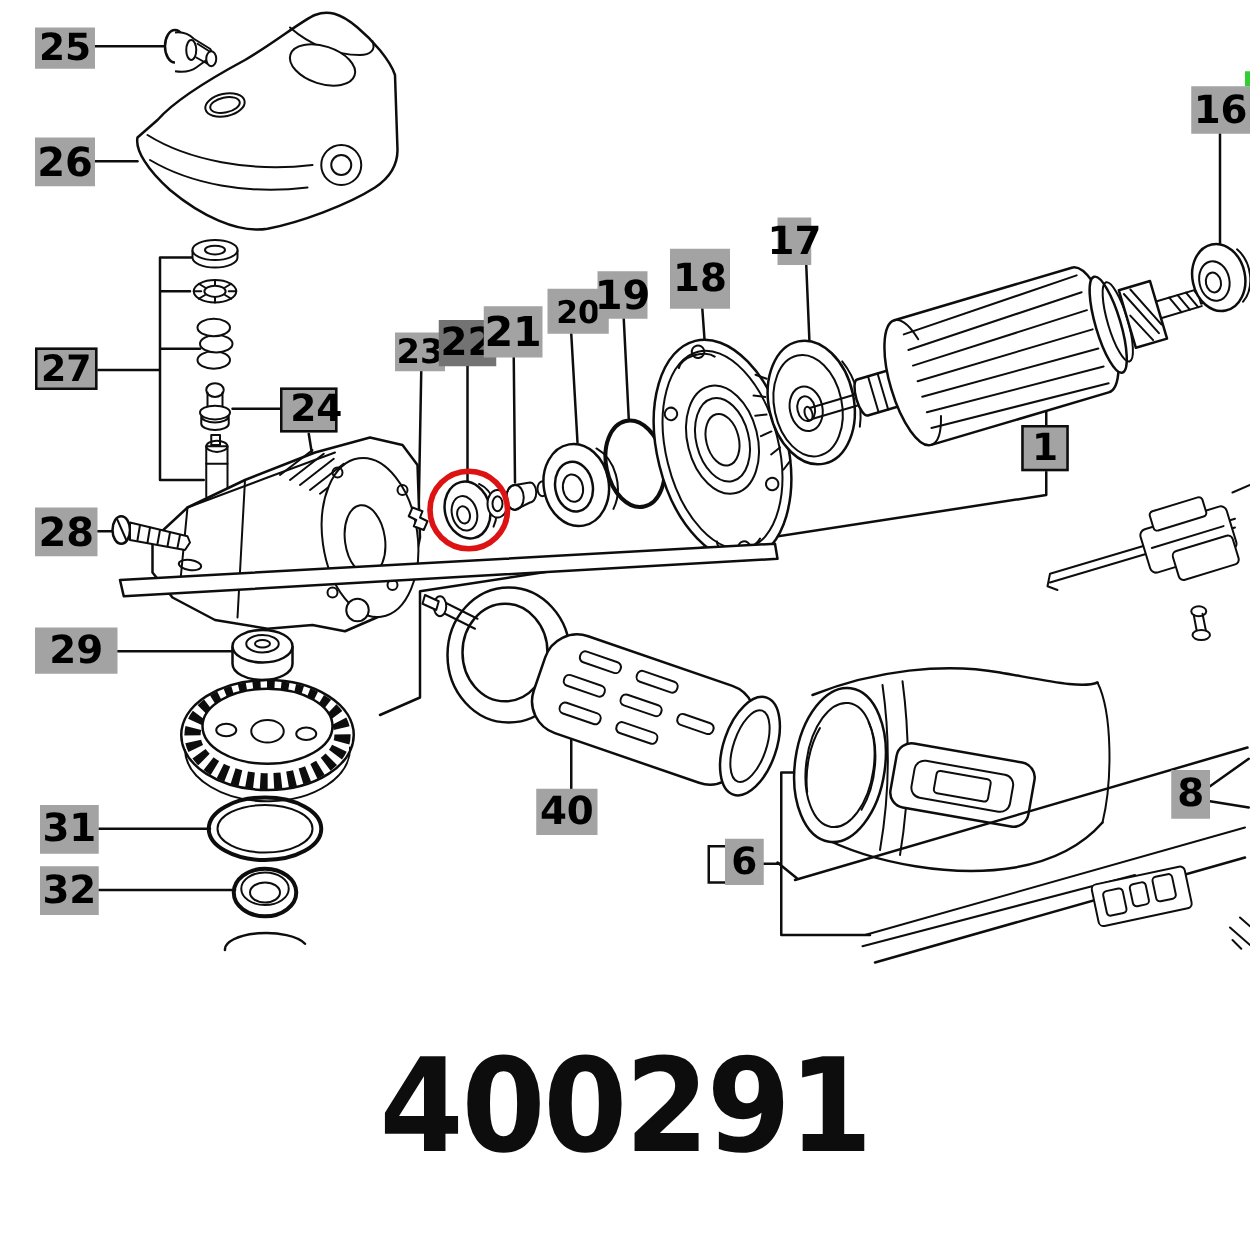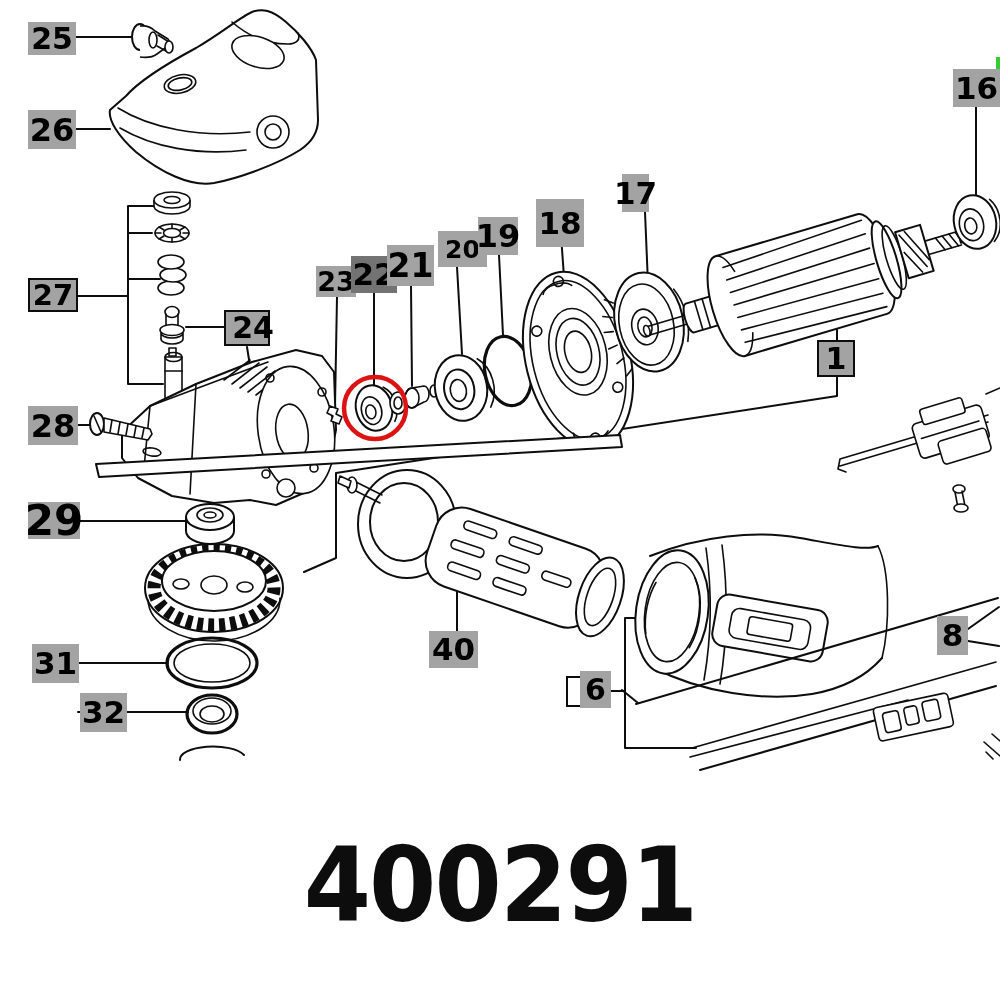--- a/index.html
+++ b/index.html
@@ -280,23 +280,23 @@
     </g>
 
     <circle cx="375" cy="408" r="31" fill="none" stroke="#dd1212" stroke-width="4.5"></circle>
   </svg>
 
   <div class="label" style="left:28px;top:22px;width:48px;height:33px;font-size:30px;">25</div>
   <div class="label" style="left:28px;top:110px;width:48px;height:39px;font-size:32px;">26</div>
   <div class="label bordered" style="left:28px;top:278px;width:50px;height:34px;font-size:29px;">27</div>
   <div class="label bordered" style="left:224px;top:310px;width:46px;height:36px;font-size:30px;padding-left:12px;">24</div>
   <div class="label" style="left:28px;top:406px;width:50px;height:39px;font-size:32px;">28</div>
-  <div class="label" style="left:28px;top:502px;width:52px;height:37px;font-size:42px;">29</div>
+  <div class="label" style="left:28px;top:502px;width:66px;height:37px;font-size:31px;">29</div>
   <div class="label" style="left:32px;top:644px;width:47px;height:39px;font-size:31px;">31</div>
-  <div class="label" style="left:32px;top:693px;width:47px;height:39px;font-size:31px;margin-left:48px;">32</div>
+  <div class="label" style="left:32px;top:693px;width:47px;height:39px;font-size:31px;">32</div>
   <div class="label" style="left:316px;top:266px;width:40px;height:31px;font-size:27px;z-index:5;">23</div>
   <div class="label red" style="left:351px;top:256px;width:46px;height:37px;font-size:31px;z-index:6;">22</div>
   <div class="label" style="left:387px;top:245px;width:47px;height:41px;font-size:33px;z-index:7;">21</div>
   <div class="label" style="left:438px;top:231px;width:49px;height:36px;font-size:25px;">20</div>
   <div class="label" style="left:478px;top:217px;width:40px;height:38px;font-size:32px;">19</div>
   <div class="label" style="left:536px;top:199px;width:48px;height:48px;font-size:31px;">18</div>
   <div class="label" style="left:622px;top:174px;width:27px;height:38px;font-size:31px;">17</div>
   <div class="label" style="left:953px;top:69px;width:47px;height:38px;font-size:31px;">16</div>
   <div class="sliver" style="left:996px;top:57px;width:4px;height:12px;"></div>
   <div class="label bordered" style="left:817px;top:340px;width:38px;height:37px;font-size:30px;">1</div>

